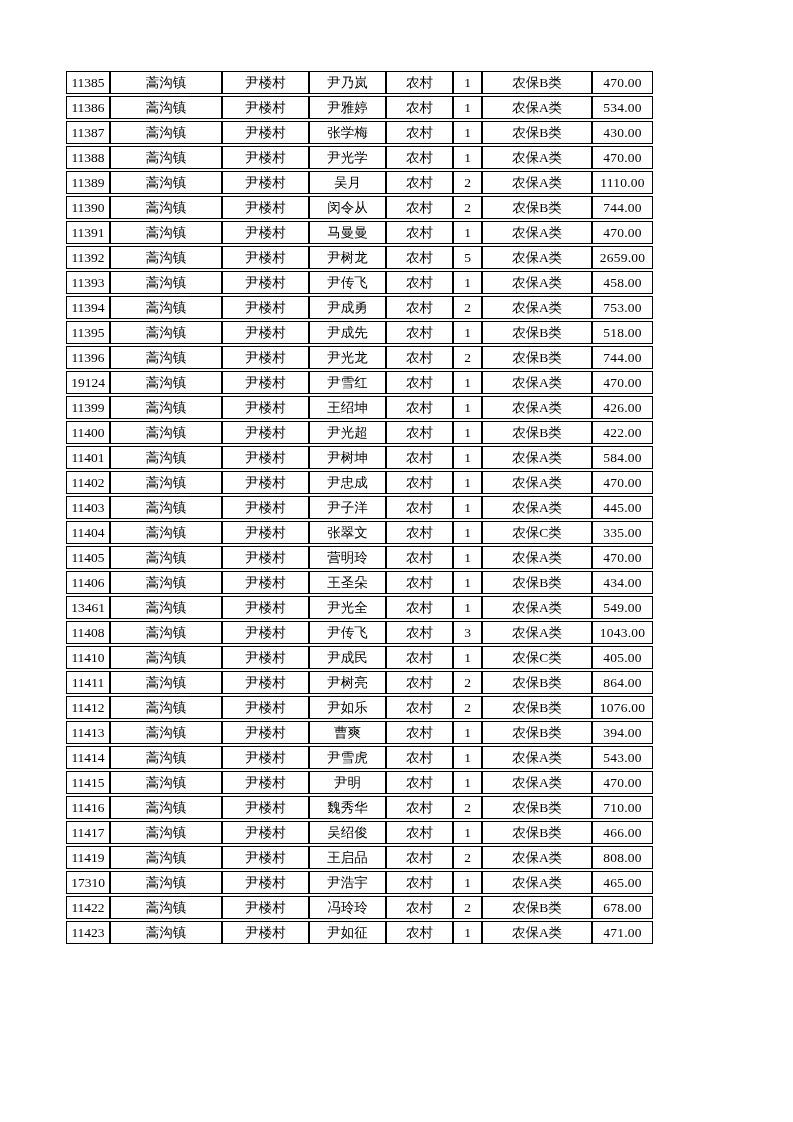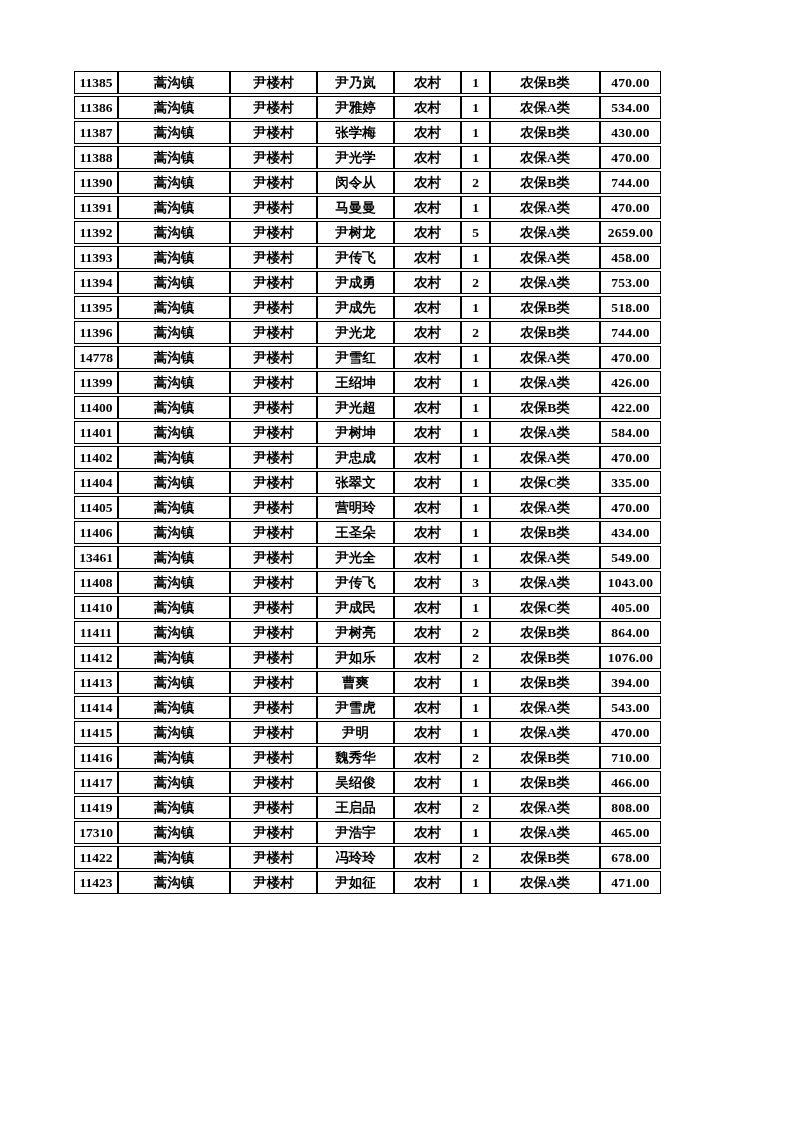--- a/index.html
+++ b/index.html
@@ -11,27 +11,26 @@
     position: relative;
     width: 793px;
     height: 1122px;
     background: #ffffff;
     overflow: hidden;
     font-family: "Liberation Serif", "DejaVu Serif", serif;
     color: #000000;
   }
   table.data-table {
     position: absolute;
-    left: 74px;
+    left: 66px;
     top: 69px;
     width: 587px;
     table-layout: fixed;
     border-collapse: separate;
     border-spacing: 0 2px;
-    font-weight: bold;
   }
   table.data-table td {
     box-sizing: border-box;
     border: 1px solid #000000;
     height: 23px;
     line-height: 21px;
     padding: 0;
     text-align: center;
     vertical-align: middle;
     font-size: 13.5px;
@@ -100,20 +99,30 @@
           <td class="cell-serial">11388</td>
           <td class="cell-town">蒿沟镇</td>
           <td class="cell-village">尹楼村</td>
           <td class="cell-name">尹光学</td>
           <td class="cell-category">农村</td>
           <td class="cell-count">1</td>
           <td class="cell-type">农保A类</td>
           <td class="cell-amount">470.00</td>
         </tr>
         <tr>
+          <td class="cell-serial">11389</td>
+          <td class="cell-town">蒿沟镇</td>
+          <td class="cell-village">尹楼村</td>
+          <td class="cell-name">吴月</td>
+          <td class="cell-category">农村</td>
+          <td class="cell-count">2</td>
+          <td class="cell-type">农保A类</td>
+          <td class="cell-amount">1110.00</td>
+        </tr>
+        <tr>
           <td class="cell-serial">11390</td>
           <td class="cell-town">蒿沟镇</td>
           <td class="cell-village">尹楼村</td>
           <td class="cell-name">闵令从</td>
           <td class="cell-category">农村</td>
           <td class="cell-count">2</td>
           <td class="cell-type">农保B类</td>
           <td class="cell-amount">744.00</td>
         </tr>
         <tr>
@@ -170,21 +179,21 @@
           <td class="cell-serial">11396</td>
           <td class="cell-town">蒿沟镇</td>
           <td class="cell-village">尹楼村</td>
           <td class="cell-name">尹光龙</td>
           <td class="cell-category">农村</td>
           <td class="cell-count">2</td>
           <td class="cell-type">农保B类</td>
           <td class="cell-amount">744.00</td>
         </tr>
         <tr>
-          <td class="cell-serial">14778</td>
+          <td class="cell-serial">19124</td>
           <td class="cell-town">蒿沟镇</td>
           <td class="cell-village">尹楼村</td>
           <td class="cell-name">尹雪红</td>
           <td class="cell-category">农村</td>
           <td class="cell-count">1</td>
           <td class="cell-type">农保A类</td>
           <td class="cell-amount">470.00</td>
         </tr>
         <tr>
           <td class="cell-serial">11399</td>
@@ -218,20 +227,30 @@
         </tr>
         <tr>
           <td class="cell-serial">11402</td>
           <td class="cell-town">蒿沟镇</td>
           <td class="cell-village">尹楼村</td>
           <td class="cell-name">尹忠成</td>
           <td class="cell-category">农村</td>
           <td class="cell-count">1</td>
           <td class="cell-type">农保A类</td>
           <td class="cell-amount">470.00</td>
+        </tr>
+        <tr>
+          <td class="cell-serial">11403</td>
+          <td class="cell-town">蒿沟镇</td>
+          <td class="cell-village">尹楼村</td>
+          <td class="cell-name">尹子洋</td>
+          <td class="cell-category">农村</td>
+          <td class="cell-count">1</td>
+          <td class="cell-type">农保A类</td>
+          <td class="cell-amount">445.00</td>
         </tr>
         <tr>
           <td class="cell-serial">11404</td>
           <td class="cell-town">蒿沟镇</td>
           <td class="cell-village">尹楼村</td>
           <td class="cell-name">张翠文</td>
           <td class="cell-category">农村</td>
           <td class="cell-count">1</td>
           <td class="cell-type">农保C类</td>
           <td class="cell-amount">335.00</td>

